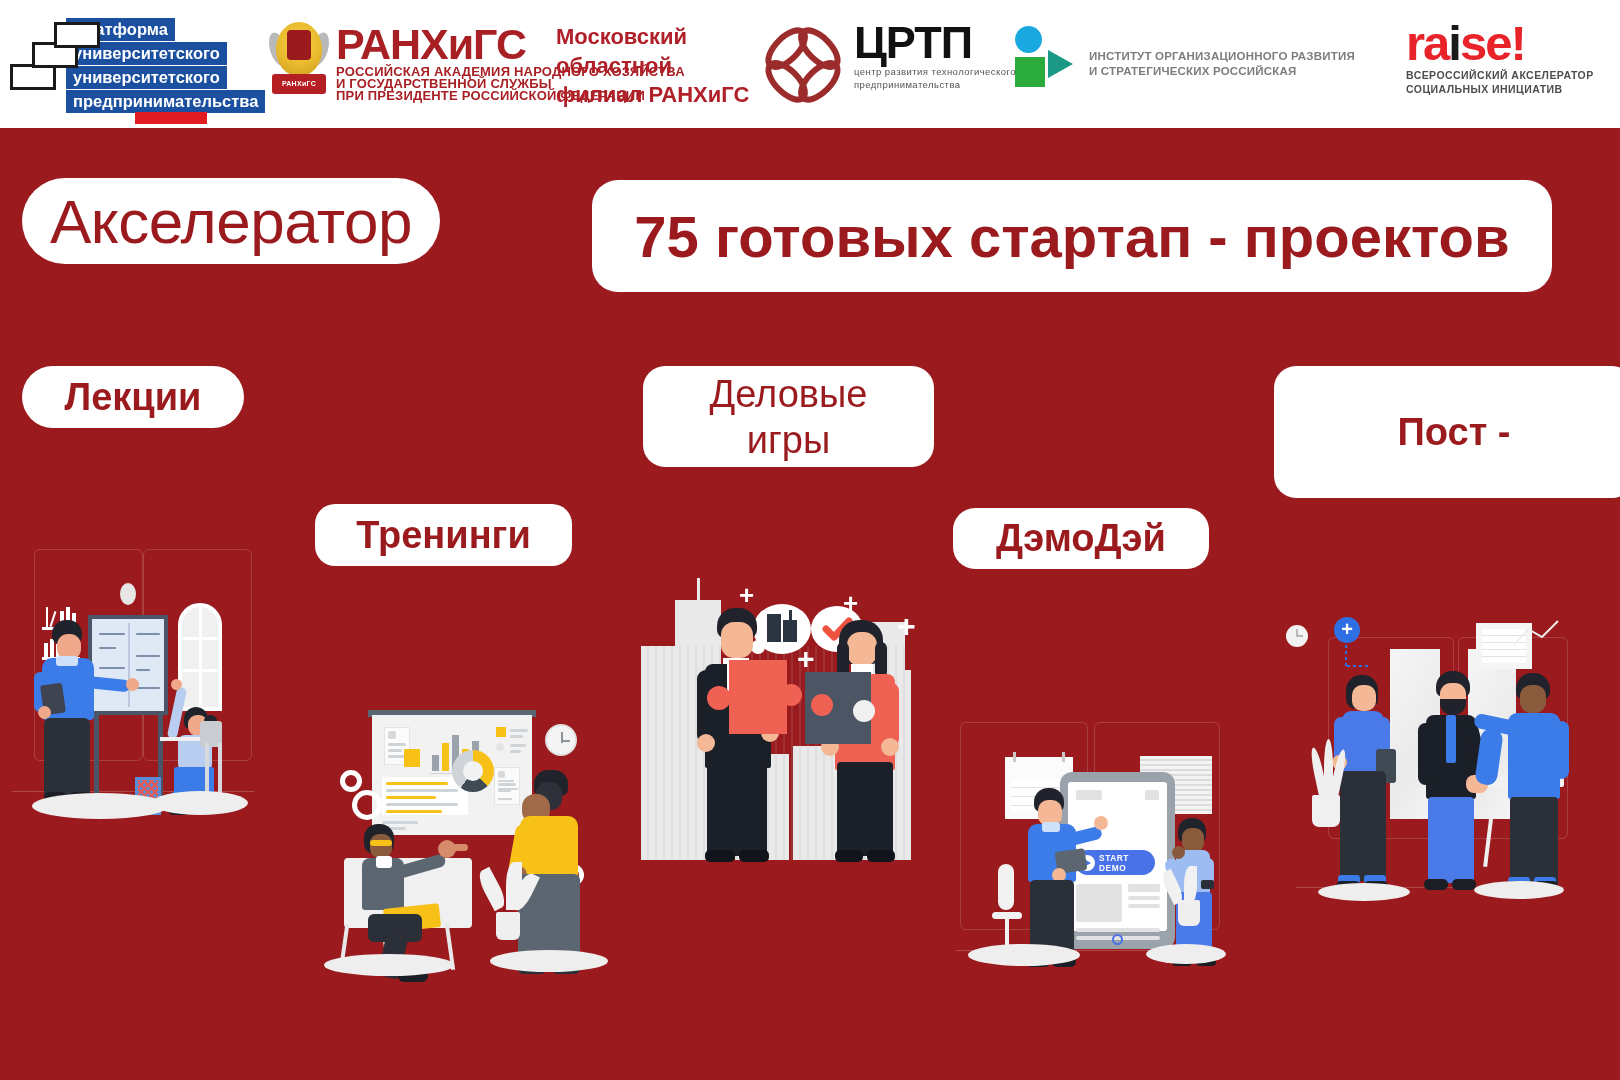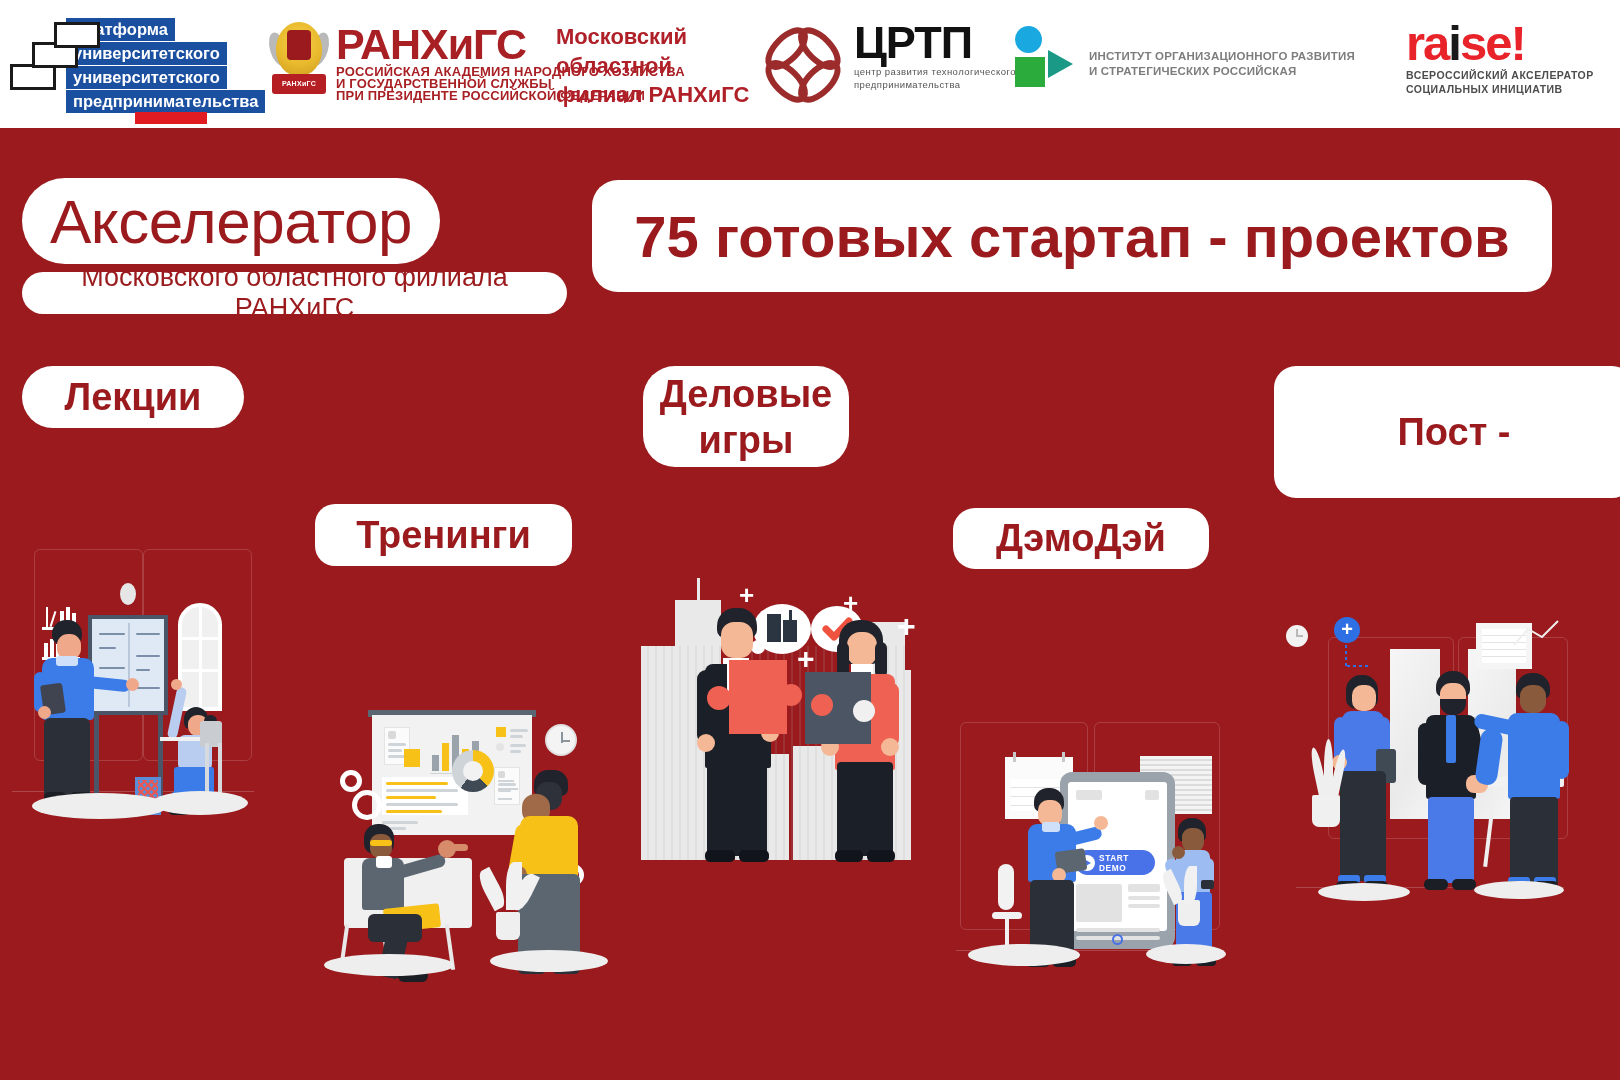--- a/index.html
+++ b/index.html
@@ -97,22 +97,22 @@
   }
   #pill-lectures{
     left:22px;top:366px;width:222px;height:62px;border-radius:32px;
     font-size:38px;font-weight:bold;
   }
   #pill-trainings{
     left:315px;top:504px;width:257px;height:62px;border-radius:20px;
     font-size:38px;font-weight:bold;
   }
   #pill-games{
-    left:643px;top:366px;width:206px;height:101px;border-radius:32px;
-    font-size:38px;font-weight:bold;line-height:46px;
+    left:643px;top:366px;width:291px;height:101px;border-radius:22px;
+    font-size:38px;font-weight:normal;line-height:46px;
   }
   #pill-demoday{
     left:953px;top:508px;width:256px;height:61px;border-radius:22px;
     font-size:38px;font-weight:bold;
   }
   #pill-postacc{
     left:1274px;top:366px;width:360px;height:132px;border-radius:22px;
     font-size:38px;font-weight:bold;line-height:50px;
   }
 
@@ -272,21 +272,20 @@
     <div class="logo raise">
       <div>
         <div class="raise-word"><span>ra</span><span class="dark">i</span><span>se!</span></div>
         <div class="raise-sub">ВСЕРОССИЙСКИЙ АКСЕЛЕРАТОР</div>
         <div class="raise-sub">СОЦИАЛЬНЫХ ИНИЦИАТИВ</div>
       </div>
     </div>
   </div>
 
   <div class="pill" id="pill-accelerator">Акселератор</div>
-  <div class="pill" id="pill-subtitle">Московского областного филиала РАНХиГС</div>
   <div class="pill" id="pill-startups">75 готовых стартап - проектов</div>
 
   <div class="pill" id="pill-lectures">Лекции</div>
   <div class="pill" id="pill-trainings">Тренинги</div>
   <div class="pill" id="pill-games">
     <div>
       <div>Деловые</div>
       <div>игры</div>
     </div>
   </div>

